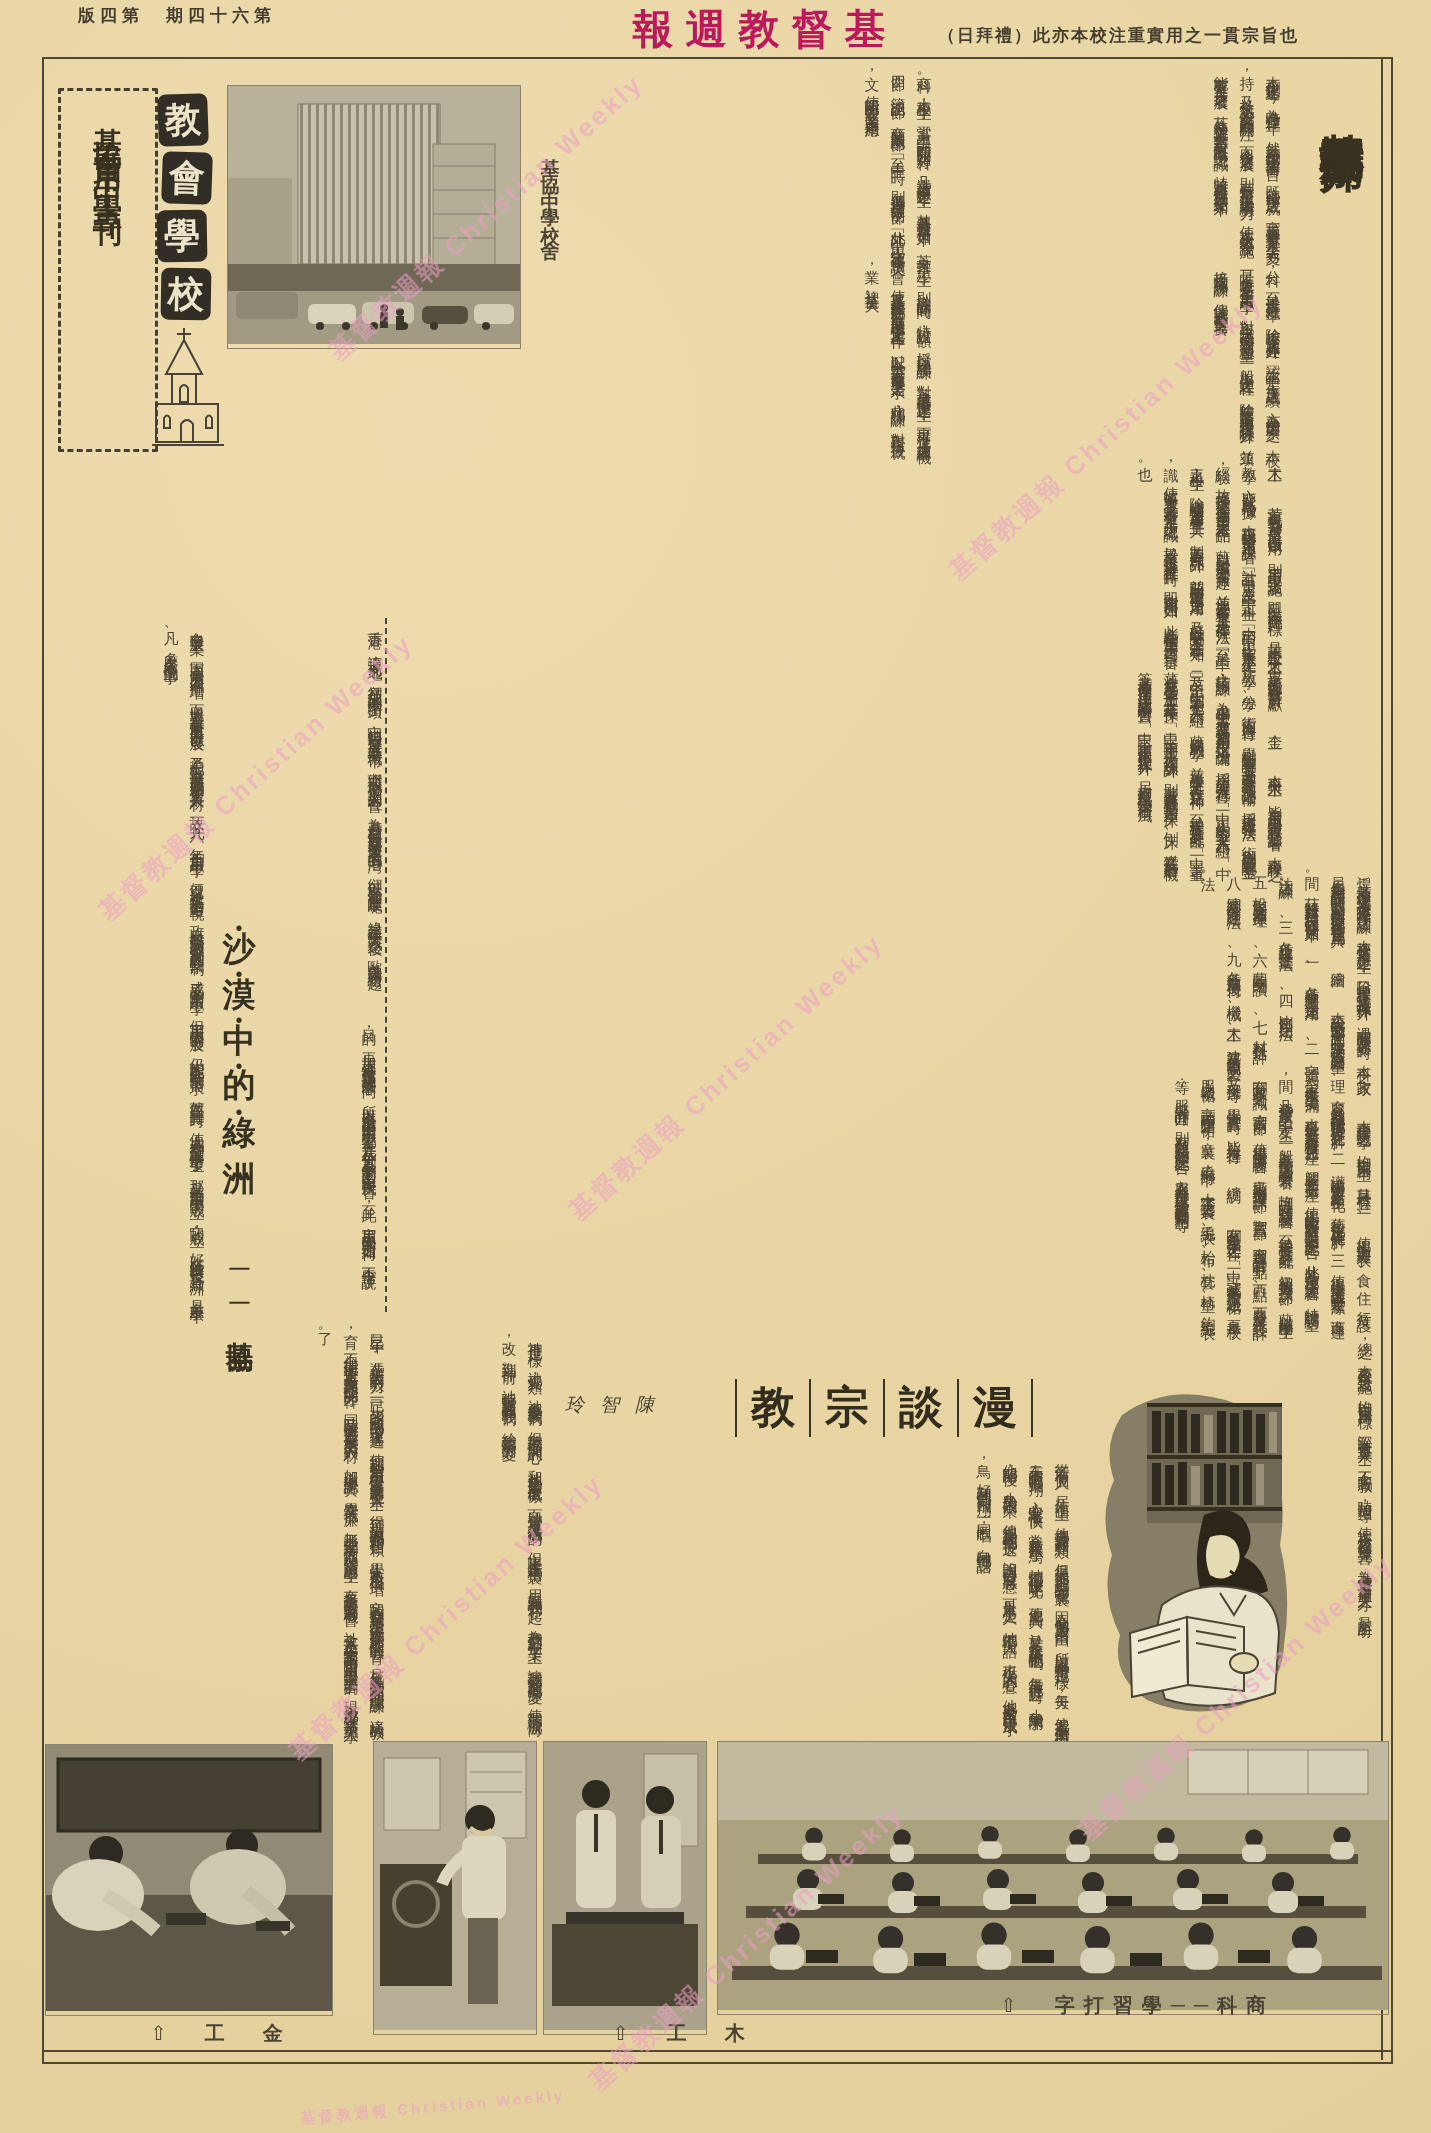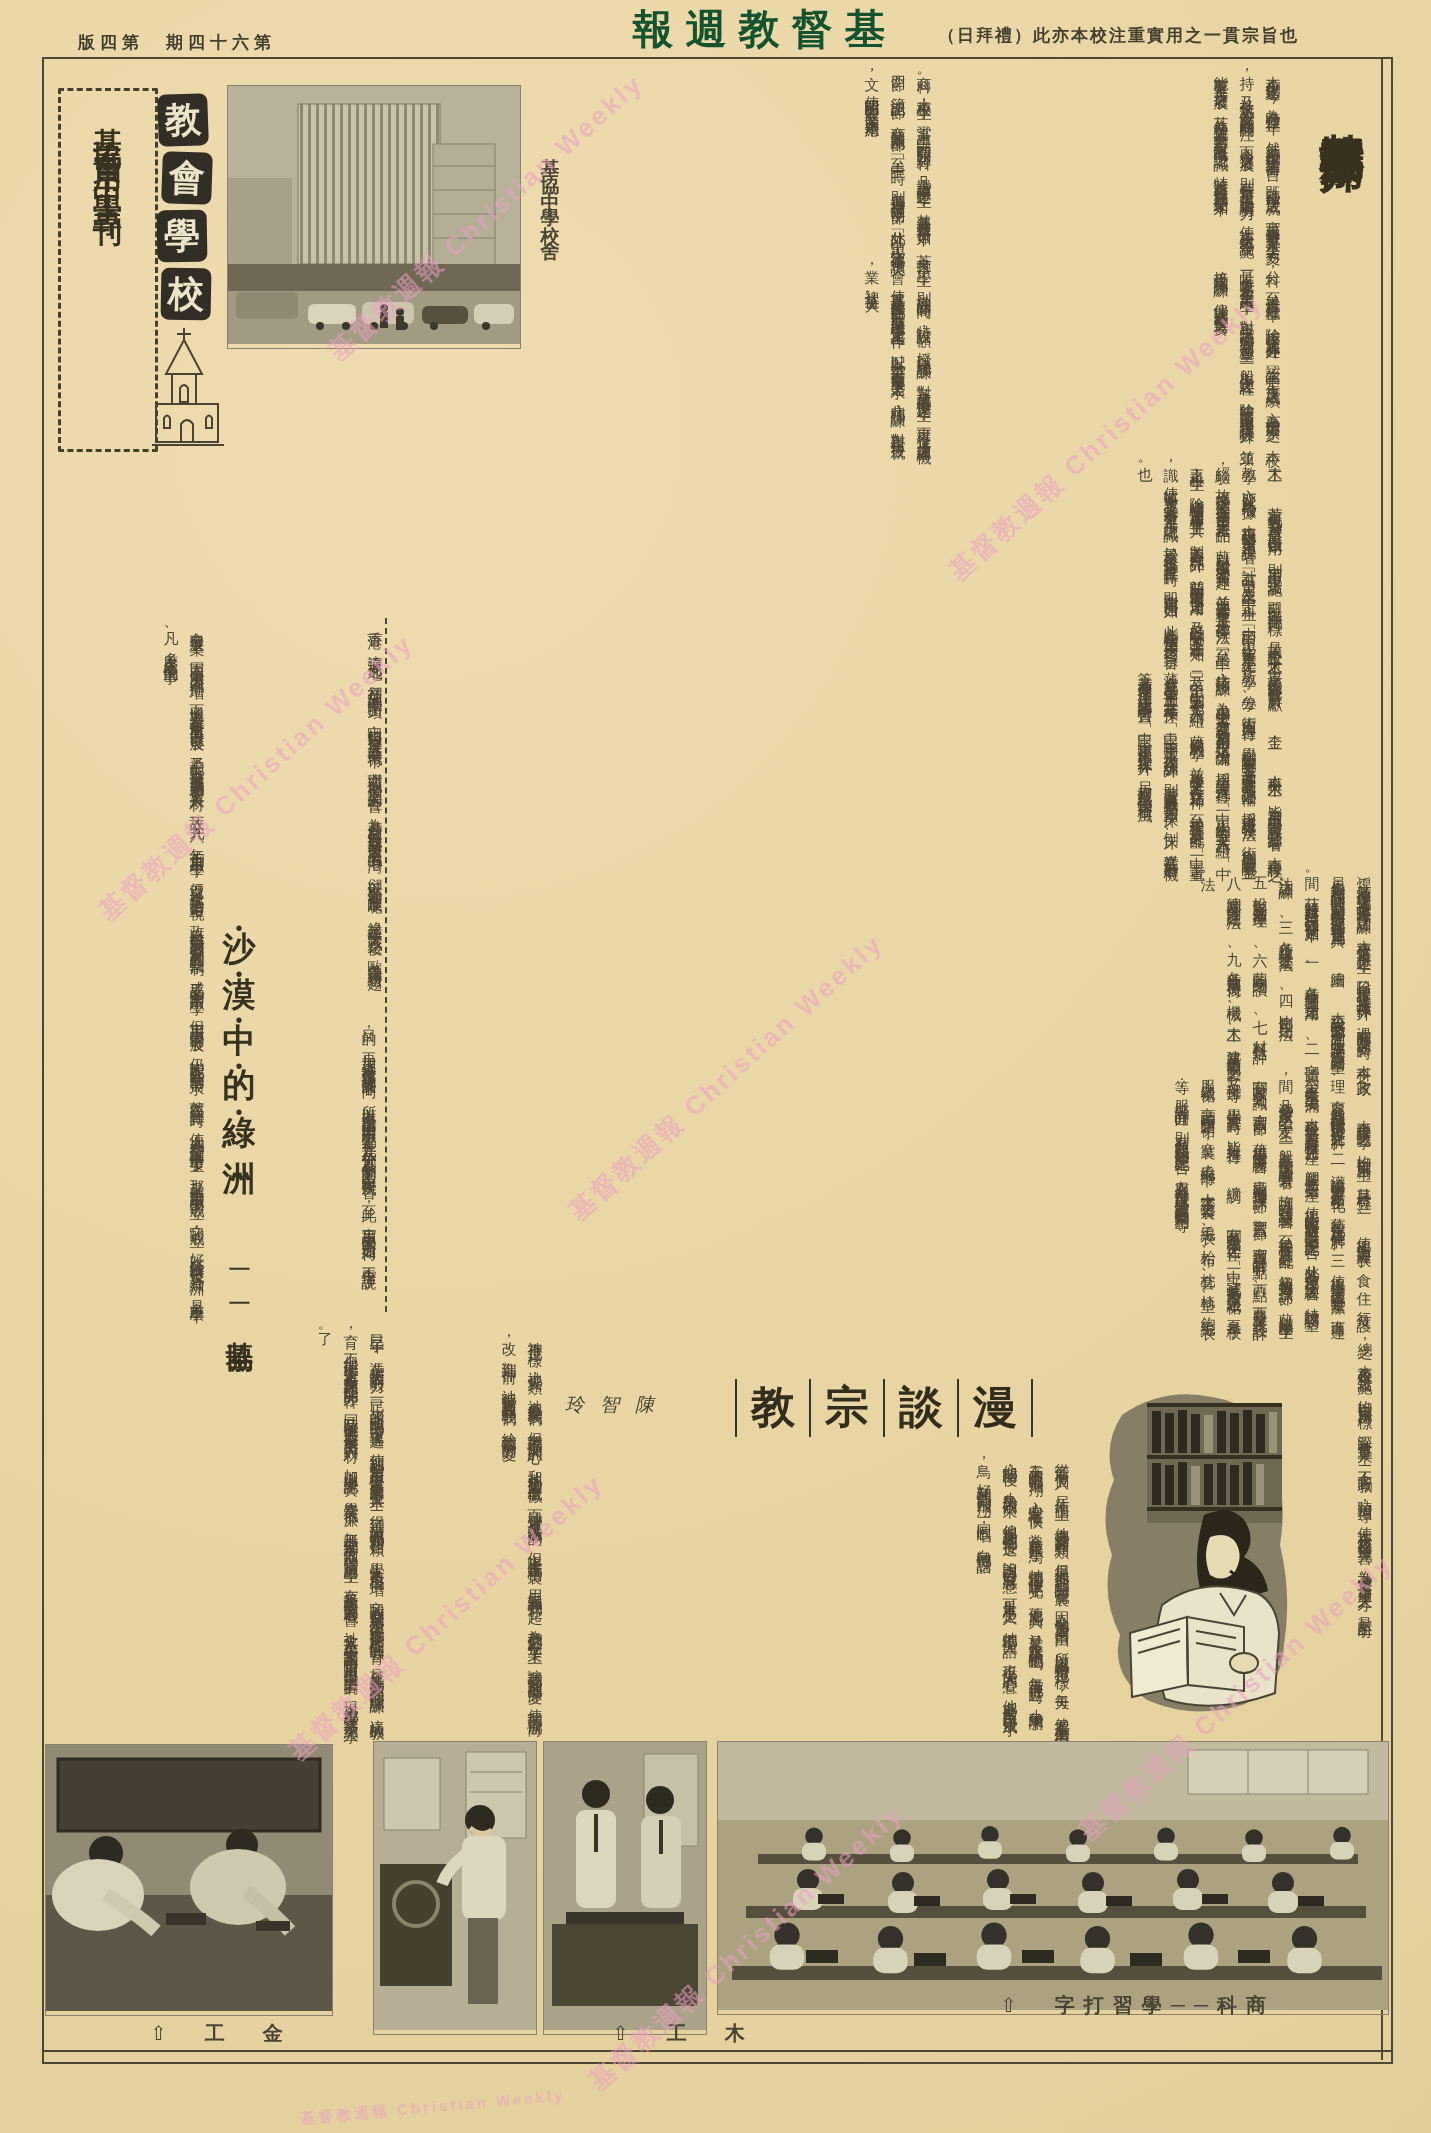--- a/index.html
+++ b/index.html
@@ -27,21 +27,21 @@
   }
   .inner-right{position:absolute;left:1381px;top:57px;height:2003px;border-left:2px solid #4f4735;}
   .innit-bottom{position:absolute;left:42px;top:2050px;width:1349px;border-top:2px solid #4f4735;}
   .wm{
     position:absolute;color:#ec9fc4;opacity:.55;font-size:26px;font-weight:bold;
     letter-spacing:3px;white-space:nowrap;pointer-events:none;z-index:40;
     font-family:"Liberation Sans",sans-serif;transform:rotate(-42deg);
   }
   .masthead-title{
     position:absolute;left:575px;top:2px;width:380px;text-align:center;
-    font-size:41px;font-weight:bold;letter-spacing:12px;color:#14532d;
+    font-size:41px;font-weight:bold;letter-spacing:12px;color:#be185d;
   }
   .masthead-side{
     position:absolute;font-size:17px;letter-spacing:5px;color:#453e2e;font-weight:bold;
   }
   .sidebar-box{
     position:absolute;left:58px;top:88px;width:94px;height:358px;
     border:3px dashed #45402f;border-radius:2px;
   }
   .logoblk{
     position:absolute;width:50px;height:52px;background:#332e25;color:#ece4c8;
@@ -59,21 +59,21 @@
     font-size:44px;font-weight:bold;color:#332d1e;padding:0 14px;
   }
   .headline-rel span.bar{width:2px;height:58px;background:#3a3426;}
   .author{
     position:absolute;font-size:19px;letter-spacing:16px;color:#4a4232;white-space:nowrap;
   }
 </style>
 </head>
 <body>
 
-<div class="masthead-side" style="left:78px;top:31px;">版四第　期四十六第</div>
+<div class="masthead-side" style="left:78px;top:4px;">版四第　期四十六第</div>
 <div class="masthead-title">報週教督基</div>
 <div class="masthead-side" style="left:938px;top:24px;letter-spacing:2px;">（日拜禮）此亦本校注重實用之一貫宗旨也</div>
 
 <div class="frame"></div>
 <div class="inner-right"></div>
 <div class="innit-bottom"></div>
 
 <div class="sidebar-box"></div>
 <div class="vt vt-big" style="left:92px;top:104px;width:36px;height:336px;font-size:29px;letter-spacing:13px;line-height:40px;">基協實用中學專刊</div>
 

